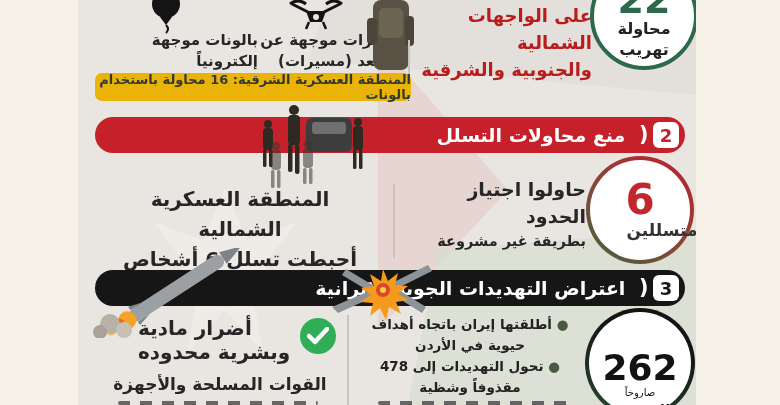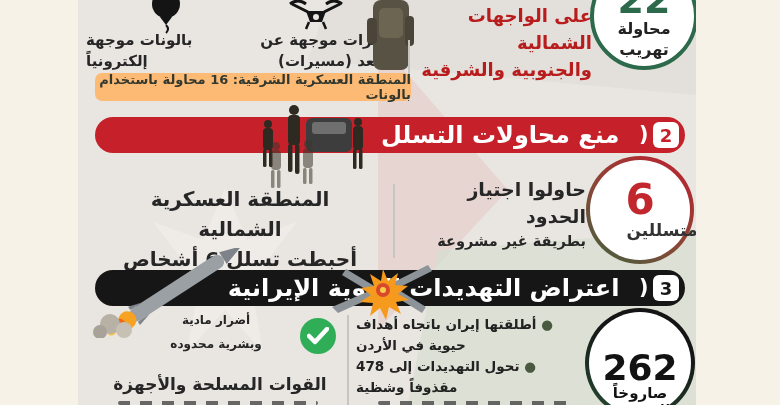--- a/index.html
+++ b/index.html
@@ -10,38 +10,38 @@
   .rtl{direction:rtl;unicode-bidi:embed;}
   .bold{font-weight:bold;}
   
   .art{pointer-events:none;}
   
   .bar{position:absolute;left:17px;width:590px;height:36px;border-radius:18px;display:flex;flex-direction:row;direction:rtl;align-items:center;padding:0;box-sizing:border-box;}
   .bar-red{background:#c6202b;top:117px;}
   .bar-black{background:#161616;top:270px;}
   .numbox{width:26px;height:26px;border-radius:6px;background:#fff;margin-right:6px;display:flex;align-items:center;justify-content:center;font-weight:bold;font-size:18px;}
   .paren{color:#fff;font-size:21px;font-weight:bold;margin:0 4px 3px 2px;transform:scaleX(-1);}
-  .bartitle{color:#fff;font-size:24px;font-weight:bold;margin-right:18px;}
+  .bartitle{color:#fff;font-size:19px;font-weight:bold;margin-right:12px;}
   
   .circ{position:absolute;border-radius:50%;background:#fff;display:flex;flex-direction:column;align-items:center;justify-content:center;text-align:center;}
   .circ-22{left:512px;top:-38px;width:108px;height:108px;border:4px solid #2c6a4b;padding-top:10px;box-sizing:border-box;}
   .circ-22 .num{font-size:38px;font-weight:bold;color:#2c6a4b;line-height:36px;}
   .circ-22 .lbl{font-size:16px;font-weight:bold;color:#222;line-height:21px;}
   .gradring{position:absolute;border-radius:50%;}
   .ring6{left:508px;top:156px;width:108px;height:108px;background:linear-gradient(215deg,#b12a31 15%,#8a4636 55%,#45603f 95%);}
   .ring6 .inner{position:absolute;left:4px;top:4px;right:4px;bottom:4px;border-radius:50%;background:#fff;display:flex;flex-direction:column;align-items:center;justify-content:center;}
   .ring6 .num{font-size:42px;font-weight:bold;color:#c1272d;line-height:40px;}
   .ring6 .lbl{font-size:17px;font-weight:bold;color:#333;line-height:20px;margin-left:44px;}
   .ring262{left:507px;top:308px;width:110px;height:110px;background:linear-gradient(200deg,#141414 30%,#24442f 90%);}
   .ring262 .inner{position:absolute;left:4px;top:4px;right:4px;bottom:4px;border-radius:50%;background:#fff;display:flex;flex-direction:column;align-items:center;justify-content:center;}
   .ring262 .num{font-size:36px;font-weight:bold;color:#121212;line-height:32px;margin-top:44px;}
-  .ring262 .l1{font-size:15px;font-weight:bold;color:#121212;line-height:18px;}
+  .ring262 .l1{font-size:10px;font-weight:normal;color:#121212;line-height:18px;}
   .ring262 .l2{font-size:12.5px;font-weight:bold;color:#121212;line-height:16px;}
   .vline{position:absolute;width:1.5px;background:#c7c5c1;}
-  .badge-pill{position:absolute;left:17px;top:73px;width:316px;height:28px;background:#fdba74;border-radius:7px;color:#34392f;font-size:13px;font-weight:bold;display:flex;align-items:center;justify-content:center;}
+  .badge-pill{position:absolute;left:17px;top:73px;width:316px;height:28px;background:#eab308;border-radius:7px;color:#34392f;font-size:13px;font-weight:bold;display:flex;align-items:center;justify-content:center;}
   .cut-remnant{position:absolute;height:4px;background:repeating-linear-gradient(90deg,#3c3c3c 0 12px,transparent 12px 22px);opacity:.75;border-radius:2px;}
   .check{position:absolute;width:36px;height:36px;border-radius:50%;background:#2fae57;display:flex;align-items:center;justify-content:center;}
 </style>
 </head>
 <body>
 
 <div class="canvas">
   <div class="content">
 
     <svg class="abs art" width="618" height="405" style="left:0;top:0;opacity:.55;">
@@ -49,21 +49,21 @@
       <polygon points="360,250 618,230 618,405 330,405" fill="#cdd8c5" opacity="0.85"></polygon>
       <polygon points="250,0 618,0 618,95 230,60" fill="#d6d3cf" opacity="0.6"></polygon>
       <path d="M125 240 l22 -52 22 52 50 -18 -34 44 46 26 -56 4 10 56 -38 -42 -38 42 10 -56 -56 -4 46 -26 -34 -44 z" fill="#f5f3ef" opacity="0.8"></path>
     </svg>
 
     <svg class="abs" width="40" height="42" style="left:68px;top:-8px;">
       <circle cx="20" cy="12" r="14" fill="#141414"></circle>
       <polygon points="14,25 26,25 20,33 " fill="#141414"></polygon>
       <path d="M20 33 q4 4 0 8" stroke="#141414" stroke-width="2" fill="none"></path>
     </svg>
-    <div class="abs rtl bold" style="left:8px;top:30px;width:172px;text-align:left;font-size:15px;color:#262626;line-height:21px;">
+    <div class="abs rtl bold" style="left:8px;top:30px;width:172px;text-align:right;font-size:15px;color:#262626;line-height:21px;">
       <div>بالونات موجهة</div>
       <div>إلكترونياً</div>
     </div>
 
     <svg class="abs" width="56" height="34" style="left:210px;top:-4px;">
       <path d="M4 8 L20 16 M52 8 L36 16" stroke="#141414" stroke-width="3" fill="none"></path>
       <path d="M2 8 q8 -6 16 0 M38 8 q8 -6 16 0" stroke="#141414" stroke-width="3" fill="none"></path>
       <polygon points="18,15 38,15 34,26 22,26" fill="#141414"></polygon>
       <circle cx="28" cy="21" r="3" fill="#e9e6e2"></circle>
       <path d="M21 26 l-3 7 M35 26 l3 7" stroke="#141414" stroke-width="2.5"></path>
@@ -191,32 +191,32 @@
     <div class="gradring ring262">
       <div class="inner">
         <div class="num">262</div>
         <div class="l1 rtl">صاروخاً</div>
         <div class="l2 rtl">وطائرة مسيرة</div>
       </div>
     </div>
 
     <div class="vline" style="left:269px;top:315px;height:90px;"></div>
 
-    <div class="abs rtl bold" style="left:278px;top:314px;width:228px;text-align:left;color:#222;">
+    <div class="abs rtl bold" style="left:278px;top:314px;width:228px;text-align:center;color:#222;">
       <div style="font-size:13.5px;line-height:21px;"><span style="color:#4a5a40;">● </span><span>أطلقتها إيران باتجاه أهداف حيوية في الأردن</span></div>
       <div style="font-size:13.5px;line-height:21px;"><span style="color:#4a5a40;">● </span><span>تحول التهديدات إلى 478 مقذوفاً وشظية</span></div>
 
     </div>
 
     <div class="check" style="left:222px;top:318px;">
       <svg width="22" height="18">
           <polyline points="2,9 8,15 20,2" stroke="#fff" stroke-width="4.5" fill="none" stroke-linecap="round" stroke-linejoin="round"></polyline>
         </svg>
     </div>
-    <div class="abs rtl bold" style="left:60px;top:308px;width:156px;text-align:center;font-size:12px;color:#262626;line-height:24px;">
+    <div class="abs rtl bold" style="left:60px;top:316px;width:156px;text-align:left;font-size:20px;color:#262626;line-height:24px;">
       <div>أضرار مادية</div>
       <div>وبشرية محدوده</div>
     </div>
 
     <div class="abs rtl bold" style="left:24px;top:372px;width:236px;text-align:center;font-size:17px;color:#262626;line-height:25px;">القوات المسلحة والأجهزة</div>
 
     <div class="cut-remnant" style="left:40px;bottom:0;width:200px;"></div>
     <div class="cut-remnant" style="left:300px;bottom:0;width:190px;"></div>
 
   </div>

